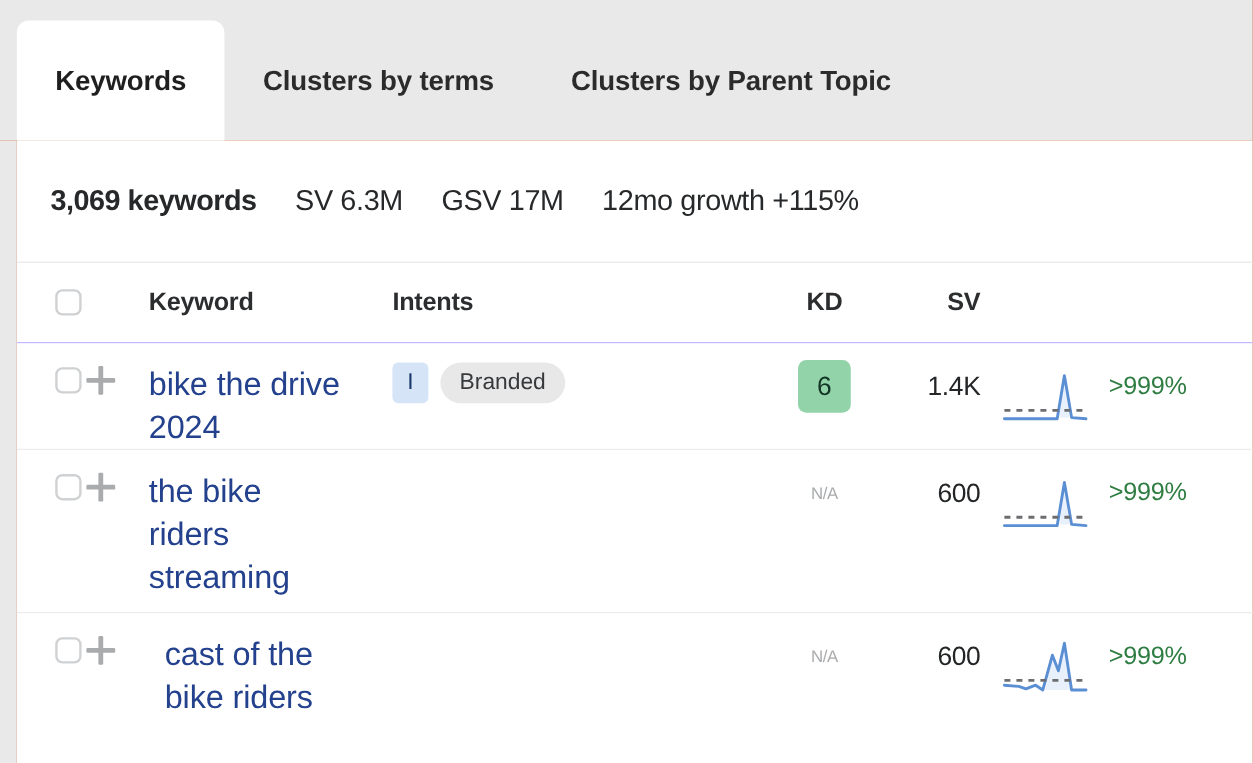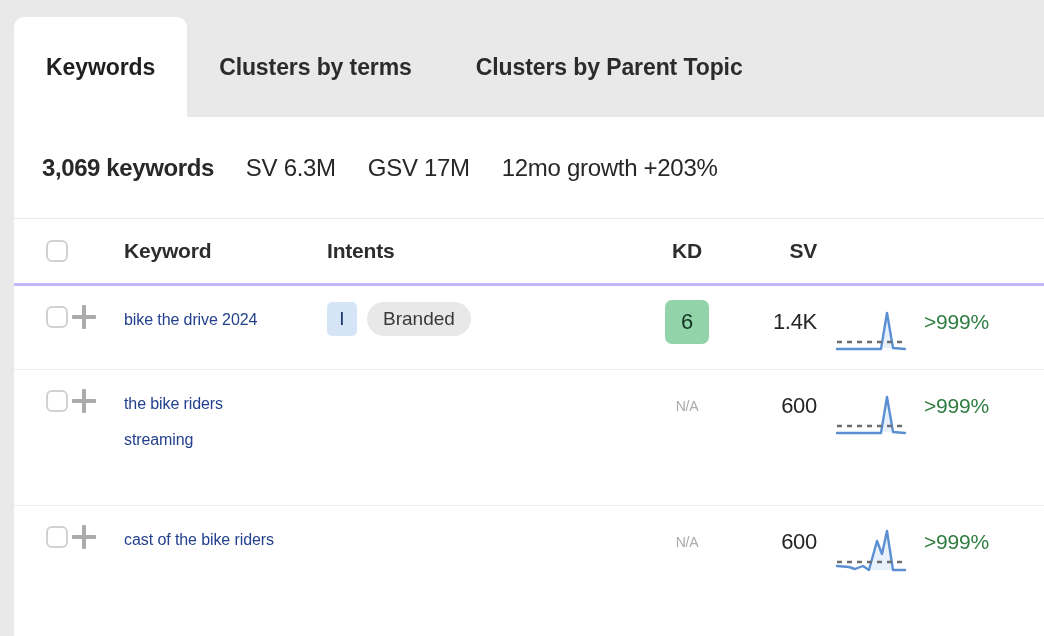--- a/index.html
+++ b/index.html
@@ -160,21 +160,21 @@
     padding-top: 16px;
     border-bottom: 1px solid #ececec;
     min-height: 84px;
     position: relative;
   }
   .row.head {
     min-height: 0;
     height: 67px;
     align-items: center;
     padding-top: 0;
-    border-bottom: 3px solid #c4b5fd;
+    border-bottom: 1px solid #c4b5fd;
   }
 
   .c-check   { width: 58px; padding-left: 32px; box-sizing: border-box; flex: none; display: flex; align-items: flex-start; }
   .c-plus    { width: 52px; flex: none; display: flex; justify-content: flex-start; align-items: flex-start; }
   .c-keyword { width: 203px; flex: none; }
   .c-intents { width: 318px; flex: none; display: flex; align-items: flex-start; gap: 10px; }
   .c-kd      { width: 84px; flex: none; display: flex; justify-content: center; }
   .c-sv      { width: 88px; flex: none; display: flex; justify-content: flex-end; }
   .c-spark   { width: 107px; flex: none; display: flex; justify-content: center; padding-top: 2px; }
   .c-growth  { width: 120px; flex: none; display: flex; justify-content: flex-start; }
@@ -222,21 +222,21 @@
   .th.sorted { display: flex; align-items: center; gap: 7px; }
   .caret-sm {
     width: 0; height: 0;
     border-left: 6px solid transparent;
     border-right: 6px solid transparent;
     border-top: 7px solid #2b2d2f;
     margin-top: 2px;
   }
 
   .kw-link {
-    font-size: 16px;
+    font-size: 27px;
     line-height: 36px;
     color: #23418d;
     text-decoration: none;
     letter-spacing: -0.1px;
     cursor: pointer;
     display: block;
   }
 
   .badge-intent {
     width: 30px;
@@ -319,21 +319,21 @@
   </div>
 
   <div class="card">
 
     <div class="toolbar">
 
 
       <span class="metric strong">3,069 keywords</span>
       <span class="metric">SV 6.3M</span>
       <span class="metric">GSV 17M</span>
-      <span class="metric">12mo growth +203%</span>
+      <span class="metric">12mo growth +115%</span>
     </div>
 
     <div class="table">
 
       <div class="row head">
         <div class="c-check">
           <span class="checkbox"></span>
         </div>
         <div class="c-plus"></div>
         <div class="c-keyword">

